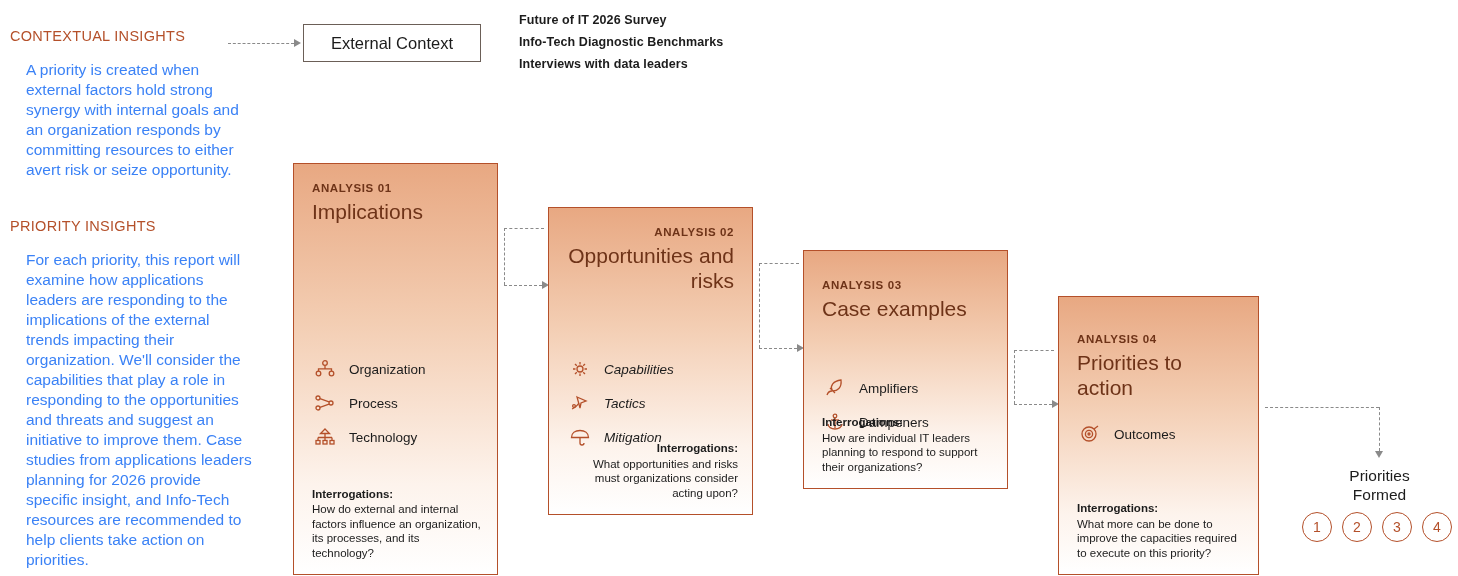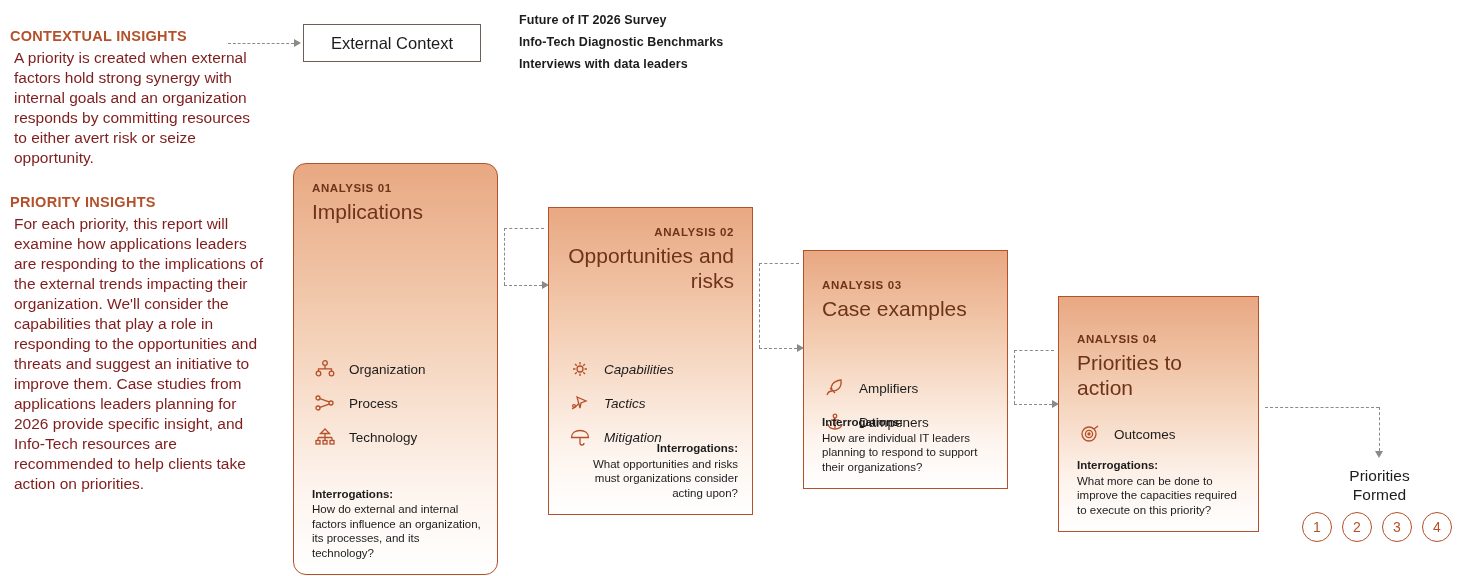--- a/index.html
+++ b/index.html
@@ -18,30 +18,30 @@
 
   
   .left-col {
     position: absolute;
     left: 10px;
     top: 28px;
     width: 258px;
   }
   .sec-head {
     font-size: 14.5px;
-    font-weight: bold;
+    font-weight: normal;
     color: #b4502a;
     letter-spacing: 0.3px;
     margin: 0 0 2px 0;
   }
   .sec-body {
     font-size: 15.5px;
     line-height: 20px;
-    color: #7f1d1d;
-    margin: 4px;
+    color: #3b82f6;
+    margin: 16px;
   }
   .sec-gap { height: 22px; }
 
   
   .ext-box {
     position: absolute;
     left: 303px;
     top: 24px;
     width: 178px;
     height: 38px;
@@ -204,21 +204,21 @@
 
 <div class="ext-box">
   <span>External Context</span>
 </div>
 <div class="ext-list">
   <div>Future of IT 2026 Survey</div>
   <div>Info-Tech Diagnostic Benchmarks</div>
   <div>Interviews with data leaders</div>
 </div>
 
-<div class="card" style="left:293px; top:163px; width:205px; height:412px;border-radius:13px;">
+<div class="card" style="left:293px; top:163px; width:205px; height:412px;">
   <div class="card-inner">
     <div class="card-kicker">ANALYSIS 01</div>
     <div class="card-title">Implications</div>
     <div class="feat-list" style="top:188px;">
       <div class="feat">
         <span class="ico">
           <svg width="22" height="20" viewBox="0 0 22 20" fill="none" stroke="#b4502a" stroke-width="1.3">
             <circle cx="11" cy="4" r="2.3"></circle>
               <circle cx="4.5" cy="14.5" r="2.3"></circle>
               <circle cx="17.5" cy="14.5" r="2.3"></circle>
@@ -342,21 +342,21 @@
       <span>How are individual IT leaders planning to respond to support their organizations?</span>
     </div>
   </div>
 </div>
 
 <div class="arrow-h" style="left:1014px; top:350px; width:40px;"></div>
 <div class="arrow-v" style="left:1014px; top:350px; height:54px;"></div>
 <div class="arrow-h" style="left:1014px; top:404px; width:38px;"></div>
 <div class="arrow-head-r" style="left:1052px; top:399.5px;"></div>
 
-<div class="card" style="left:1058px; top:296px; width:201px; height:236px;">
+<div class="card" style="left:1058px; top:296px; width:201px; height:279px;">
   <div class="card-inner">
     <div class="card-kicker" style="margin-top:18px;">ANALYSIS 04</div>
     <div class="card-title">Priorities to action</div>
     <div class="feat-list" style="top:120px;">
       <div class="feat">
         <span class="ico">
           <svg width="22" height="20" viewBox="0 0 22 20" fill="none" stroke="#b4502a" stroke-width="1.3">
             <circle cx="10" cy="10" r="7"></circle>
               <circle cx="10" cy="10" r="3.6"></circle>
               <circle cx="10" cy="10" r="1"></circle>

